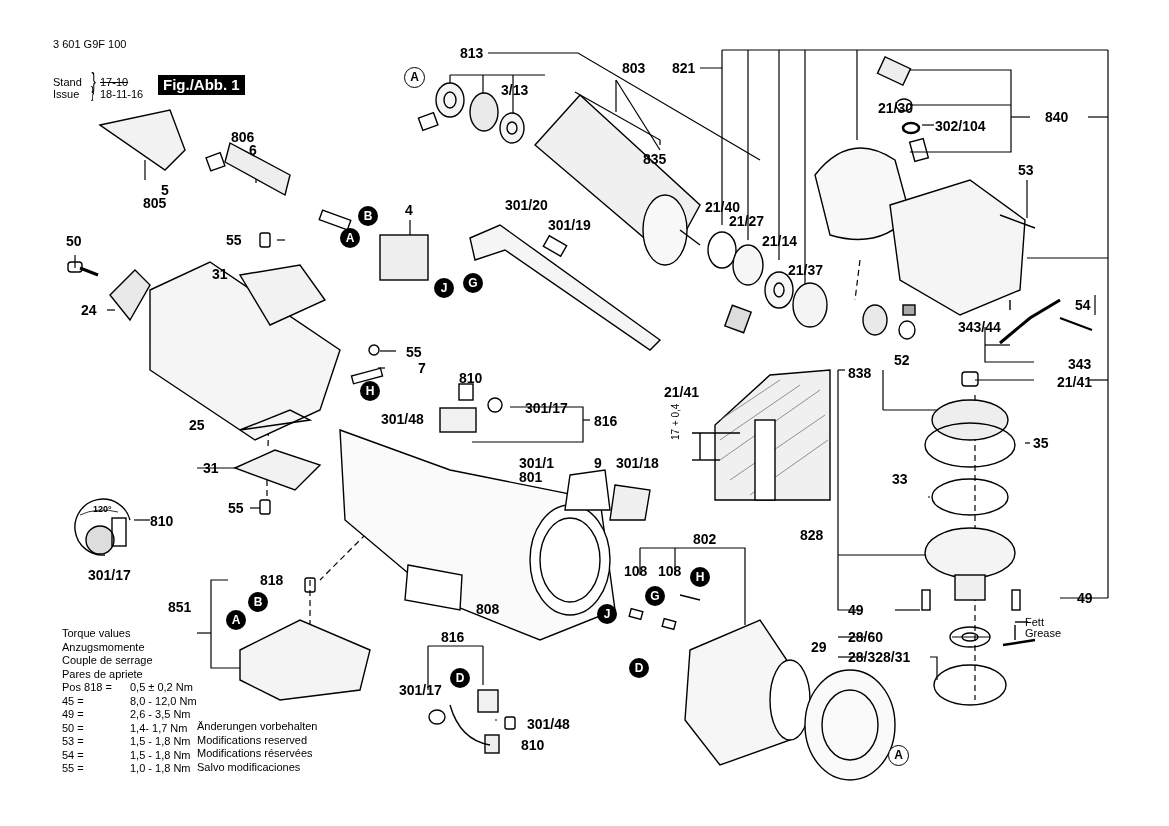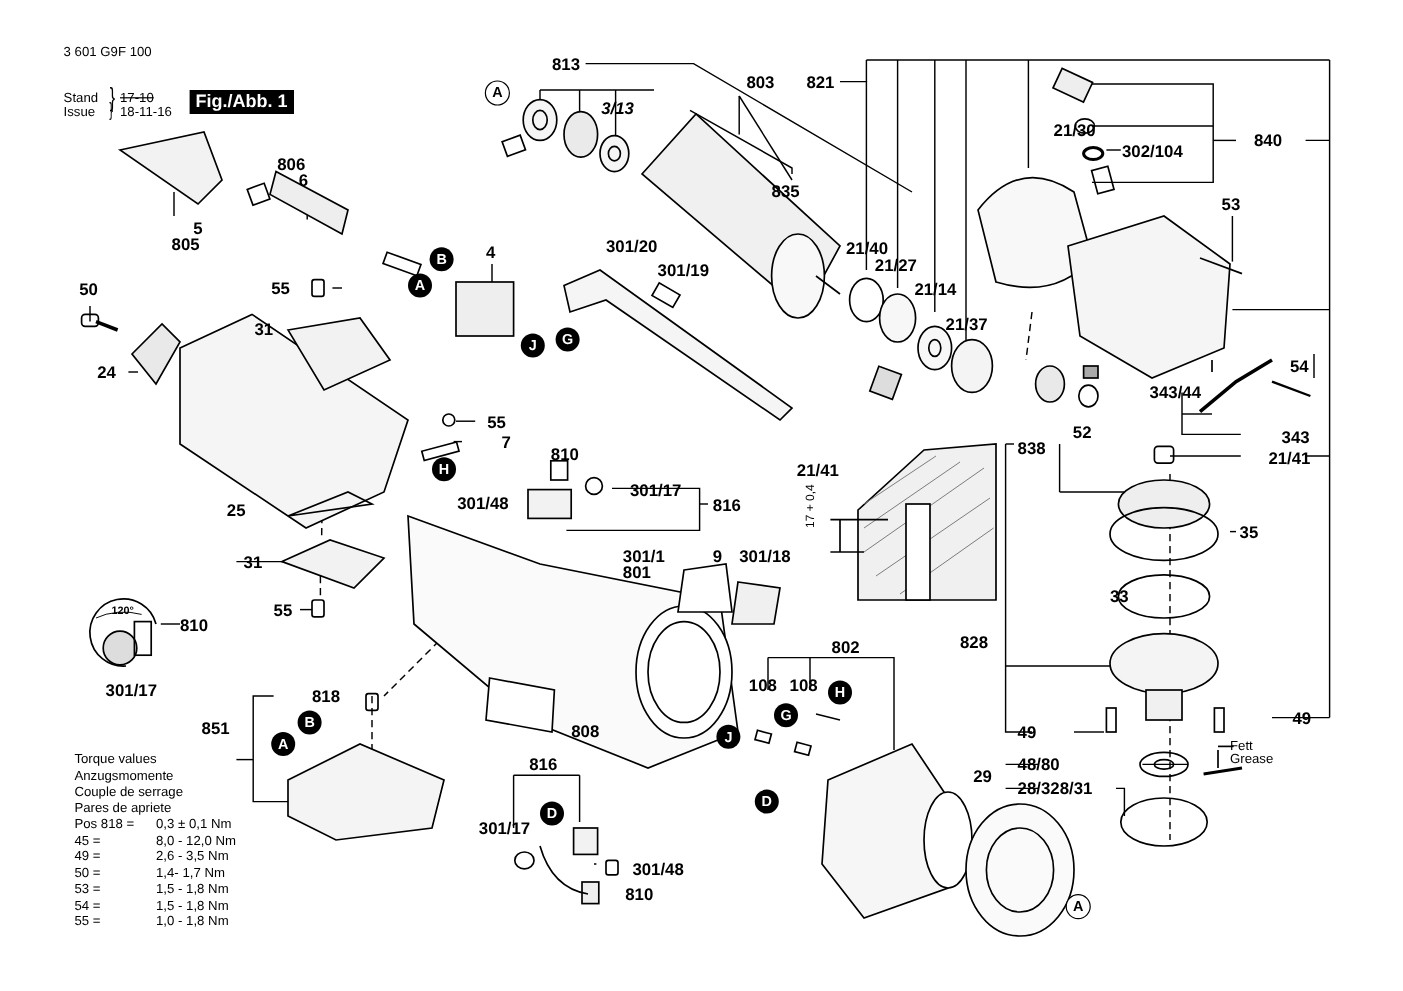--- a/index.html
+++ b/index.html
@@ -244,21 +244,21 @@
 <div class="small" style="left:53px;top:88px;">Issue</div>
 <div class="small" style="left:90px;top:70px;font-size:22px;line-height:22px;font-weight:normal;transform:scaleX(.6);">}</div>
 <div class="small" style="left:90px;top:85px;font-size:16px;line-height:16px;transform:scaleX(.6);">}</div>
 <div class="small" style="left:100px;top:76px;text-decoration:line-through;">17-10</div>
 <div class="small" style="left:100px;top:88px;">18-11-16</div>
 <div class="figbox">Fig./Abb. 1</div>
 
 <div class="lbl" style="left:460px;top:46px;">813</div>
 <div class="lbl" style="left:622px;top:61px;">803</div>
 <div class="lbl" style="left:672px;top:61px;">821</div>
-<div class="lbl" style="left:501px;top:83px;font-style:italic;">3/13</div>
+<div class="lbl" style="left:501px;top:83px;">3/13</div>
 <div class="lbl" style="left:643px;top:152px;">835</div>
 <div class="lbl" style="left:838px;top:101px;margin-left:40px;">21/30</div>
 <div class="lbl" style="left:935px;top:119px;">302/104</div>
 <div class="lbl" style="left:1045px;top:110px;">840</div>
 <div class="lbl" style="left:1018px;top:163px;">53</div>
 
 <div class="lbl" style="left:231px;top:130px;">806</div>
 <div class="lbl" style="left:249px;top:143px;">6</div>
 <div class="lbl" style="left:161px;top:183px;">5</div>
 <div class="lbl" style="left:143px;top:196px;">805</div>
@@ -287,25 +287,25 @@
 
 <div class="lbl" style="left:1075px;top:298px;">54</div>
 <div class="lbl" style="left:958px;top:320px;">343/44</div>
 <div class="lbl" style="left:1068px;top:357px;">343</div>
 <div class="lbl" style="left:894px;top:353px;">52</div>
 <div class="lbl" style="left:848px;top:366px;">838</div>
 <div class="lbl" style="left:1057px;top:375px;">21/41</div>
 <div class="lbl" style="left:664px;top:385px;">21/41</div>
 <div class="small" style="left:670px;top:440px;transform:rotate(-90deg);transform-origin:left top;font-size:10px;">17 + 0,4</div>
 <div class="lbl" style="left:1033px;top:436px;">35</div>
-<div class="lbl" style="left:892px;top:490px;margin-left:33px;">33</div>
+<div class="lbl" style="left:892px;top:472px;">33</div>
 <div class="lbl" style="left:800px;top:528px;">828</div>
 <div class="lbl" style="left:848px;top:603px;">49</div>
 <div class="lbl" style="left:1077px;top:591px;">49</div>
-<div class="lbl" style="left:848px;top:630px;">48/80</div>
+<div class="lbl" style="left:848px;top:630px;">28/60</div>
 <div class="lbl" style="left:848px;top:650px;">28/328/31</div>
 <div class="lbl" style="left:811px;top:640px;">29</div>
 <div class="small" style="left:1025px;top:616px;font-size:11px;">Fett</div>
 <div class="small" style="left:1025px;top:627px;font-size:11px;">Grease</div>
 
 <div class="lbl" style="left:519px;top:456px;">301/1</div>
 <div class="lbl" style="left:519px;top:470px;">801</div>
 <div class="lbl" style="left:594px;top:456px;">9</div>
 <div class="lbl" style="left:616px;top:456px;">301/18</div>
 
@@ -342,21 +342,21 @@
 <div class="circ dark" style="left:450px;top:668px;">D</div>
 <div class="circ open" style="left:888px;top:745px;">A</div>
 
 <div class="torque">
   <div>Torque values</div>
   <div>Anzugsmomente</div>
   <div>Couple de serrage</div>
   <div>Pares de apriete</div>
   <div class="row">
         <span class="k" style="text-align:left;width:62px;">Pos 818 =</span>
-        <span>0,3 ± 0,1 Nm</span>
+        <span>0,5 ± 0,2 Nm</span>
       </div>
   <div class="row">
         <span class="k">45 =</span>
         <span>8,0 - 12,0 Nm</span>
       </div>
   <div class="row">
         <span class="k">49 =</span>
         <span>2,6 - 3,5 Nm</span>
       </div>
   <div class="row">
@@ -370,14 +370,20 @@
   <div class="row">
         <span class="k">54 =</span>
         <span>1,5 - 1,8 Nm</span>
       </div>
   <div class="row">
         <span class="k">55 =</span>
         <span>1,0 - 1,8 Nm</span>
       </div>
 </div>
 
-
+<div class="mods">
+  <div>Änderungen vorbehalten</div>
+  <div>Modifications reserved</div>
+  <div>Modifications réservées</div>
+  <div>Salvo modificaciones</div>
 </div>
 
+</div>
+
 </body></html>

